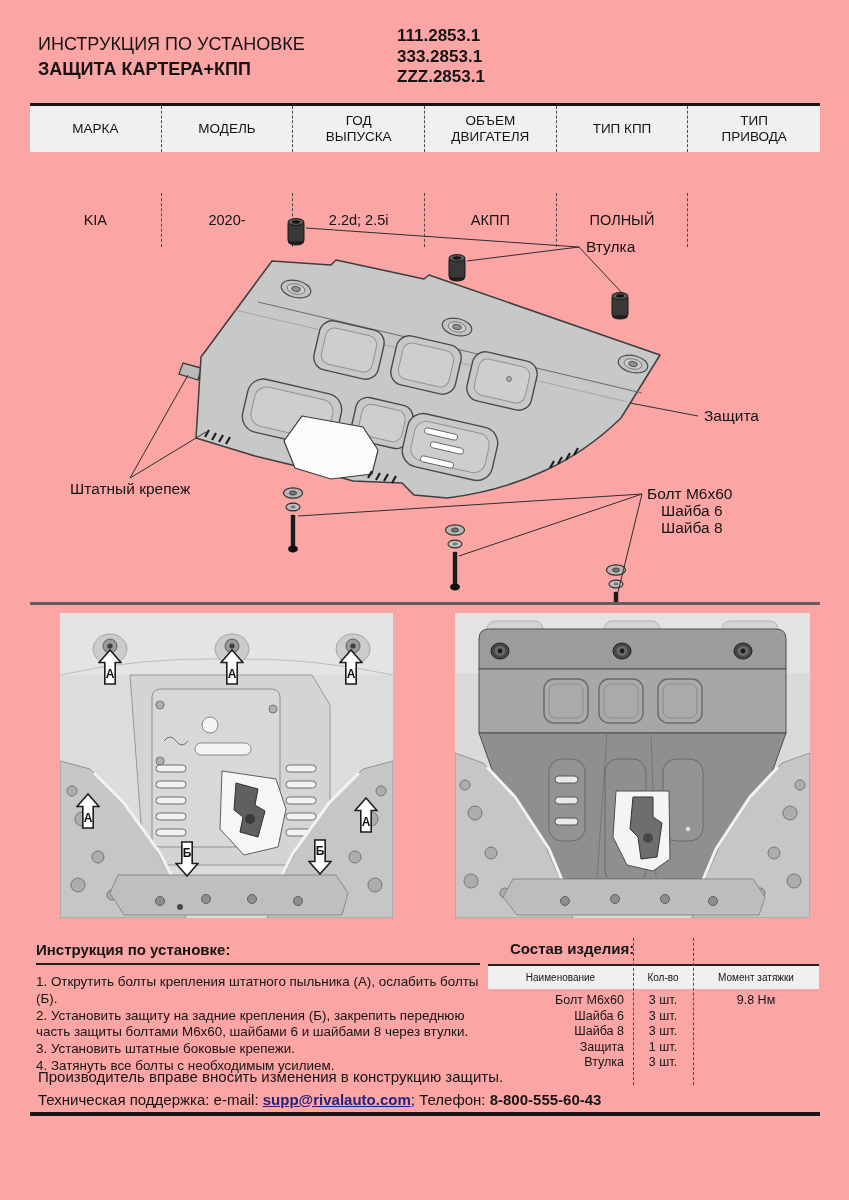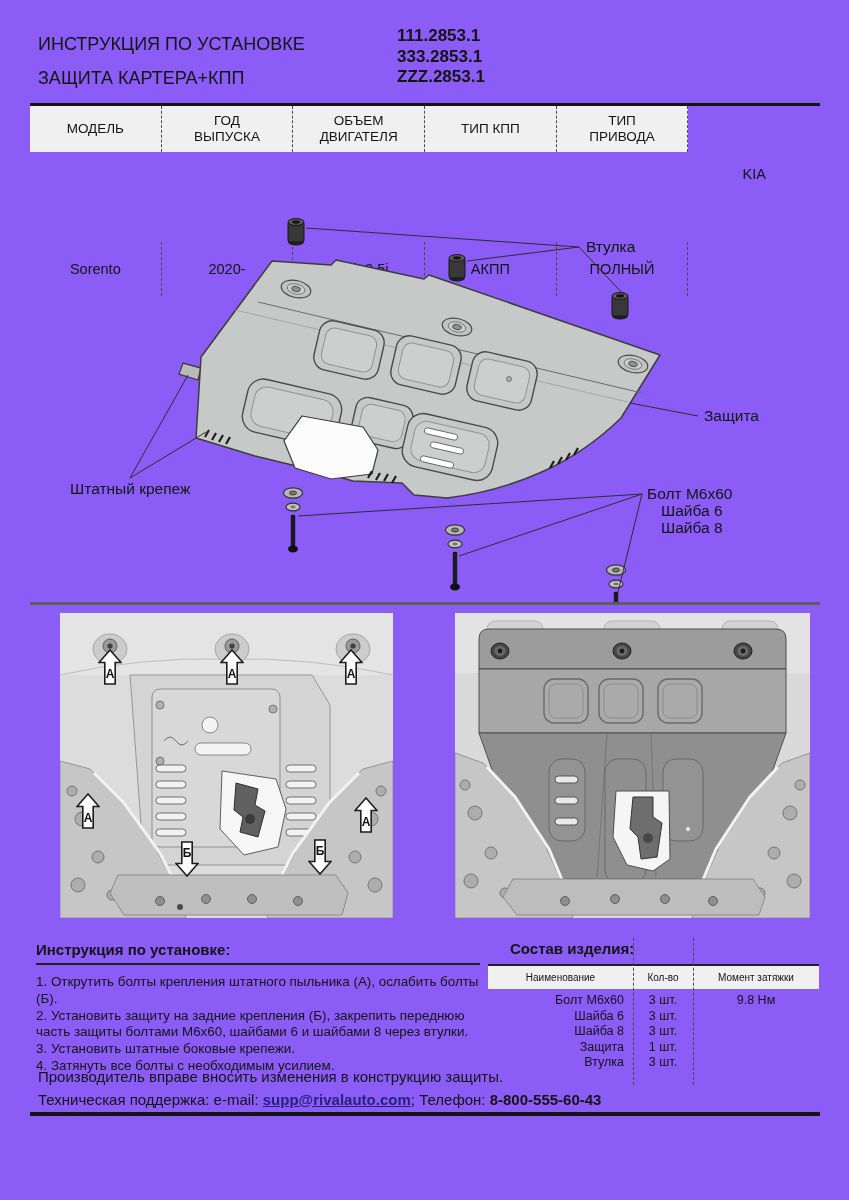--- a/index.html
+++ b/index.html
@@ -1,22 +1,22 @@
 <!DOCTYPE html>
 <html lang="ru"><head>
 <meta charset="utf-8">
 <style>
   html,body{margin:0;padding:0;background:#e9e9e9;}
-  .page{position:relative;width:849px;height:1200px;background:#8b5cf6;margin:0 auto;
+  .page{position:relative;width:849px;height:1200px;background:#fca5a5;margin:0 auto;
         font-family:"Liberation Sans","DejaVu Sans",sans-serif;color:#141414;overflow:hidden;}
 
   
   .doc-header{position:absolute;left:38px;top:33px;}
   .title1{font-size:18px;line-height:22px;}
-  .title2{font-size:18px;line-height:22px;font-weight:normal;margin-top:12px;}
+  .title2{font-size:18px;line-height:22px;font-weight:bold;margin-top:3px;}
   .part-numbers{position:absolute;left:397px;top:26px;font-size:17px;font-weight:bold;line-height:20.5px;}
 
   
   .spec{position:absolute;left:30px;top:103px;width:790px;border-top:3px solid #141414;
         display:grid;grid-template-columns:repeat(6,1fr);}
   .spec>div{box-sizing:border-box;}
   .spec>div:not(:nth-child(6n)){border-right:1px dashed #4a4a4a;}
   .spec .h{background:#f0f0f0;height:46px;display:flex;align-items:center;justify-content:center;
            font-size:13.5px;line-height:16px;text-align:center;white-space:pre-line;}
   .spec .v{height:54px;display:flex;align-items:center;justify-content:center;font-size:14.5px;margin-top:41px;}
@@ -70,30 +70,30 @@
     <div class="title1">ИНСТРУКЦИЯ ПО УСТАНОВКЕ</div>
     <div class="title2">ЗАЩИТА КАРТЕРА+КПП</div>
   </div>
   <div class="part-numbers">
     <div>111.2853.1</div>
     <div>333.2853.1</div>
     <div>ZZZ.2853.1</div>
   </div>
 
   <div class="spec">
+    <div class="h">МАРКА</div>
     <div class="h">МОДЕЛЬ</div>
     <div class="h">ГОД
 ВЫПУСКА</div>
     <div class="h">ОБЪЕМ
 ДВИГАТЕЛЯ</div>
     <div class="h">ТИП КПП</div>
     <div class="h">ТИП
 ПРИВОДА</div>
     <div class="v">KIA</div>
-    <div class="v">Sorento</div>
     <div class="v">2020-</div>
     <div class="v">2.2d; 2.5i</div>
     <div class="v">АКПП</div>
     <div class="v">ПОЛНЫЙ</div>
   </div>
 
   <svg class="diagram" width="790" height="392" viewBox="0 0 790 392">
 
     <g>
       <path d="M171 158 L153 153 L149 164 L168 170 Z" fill="#b9bbba" stroke="#3d3d3d" stroke-width="1.3"></path>

